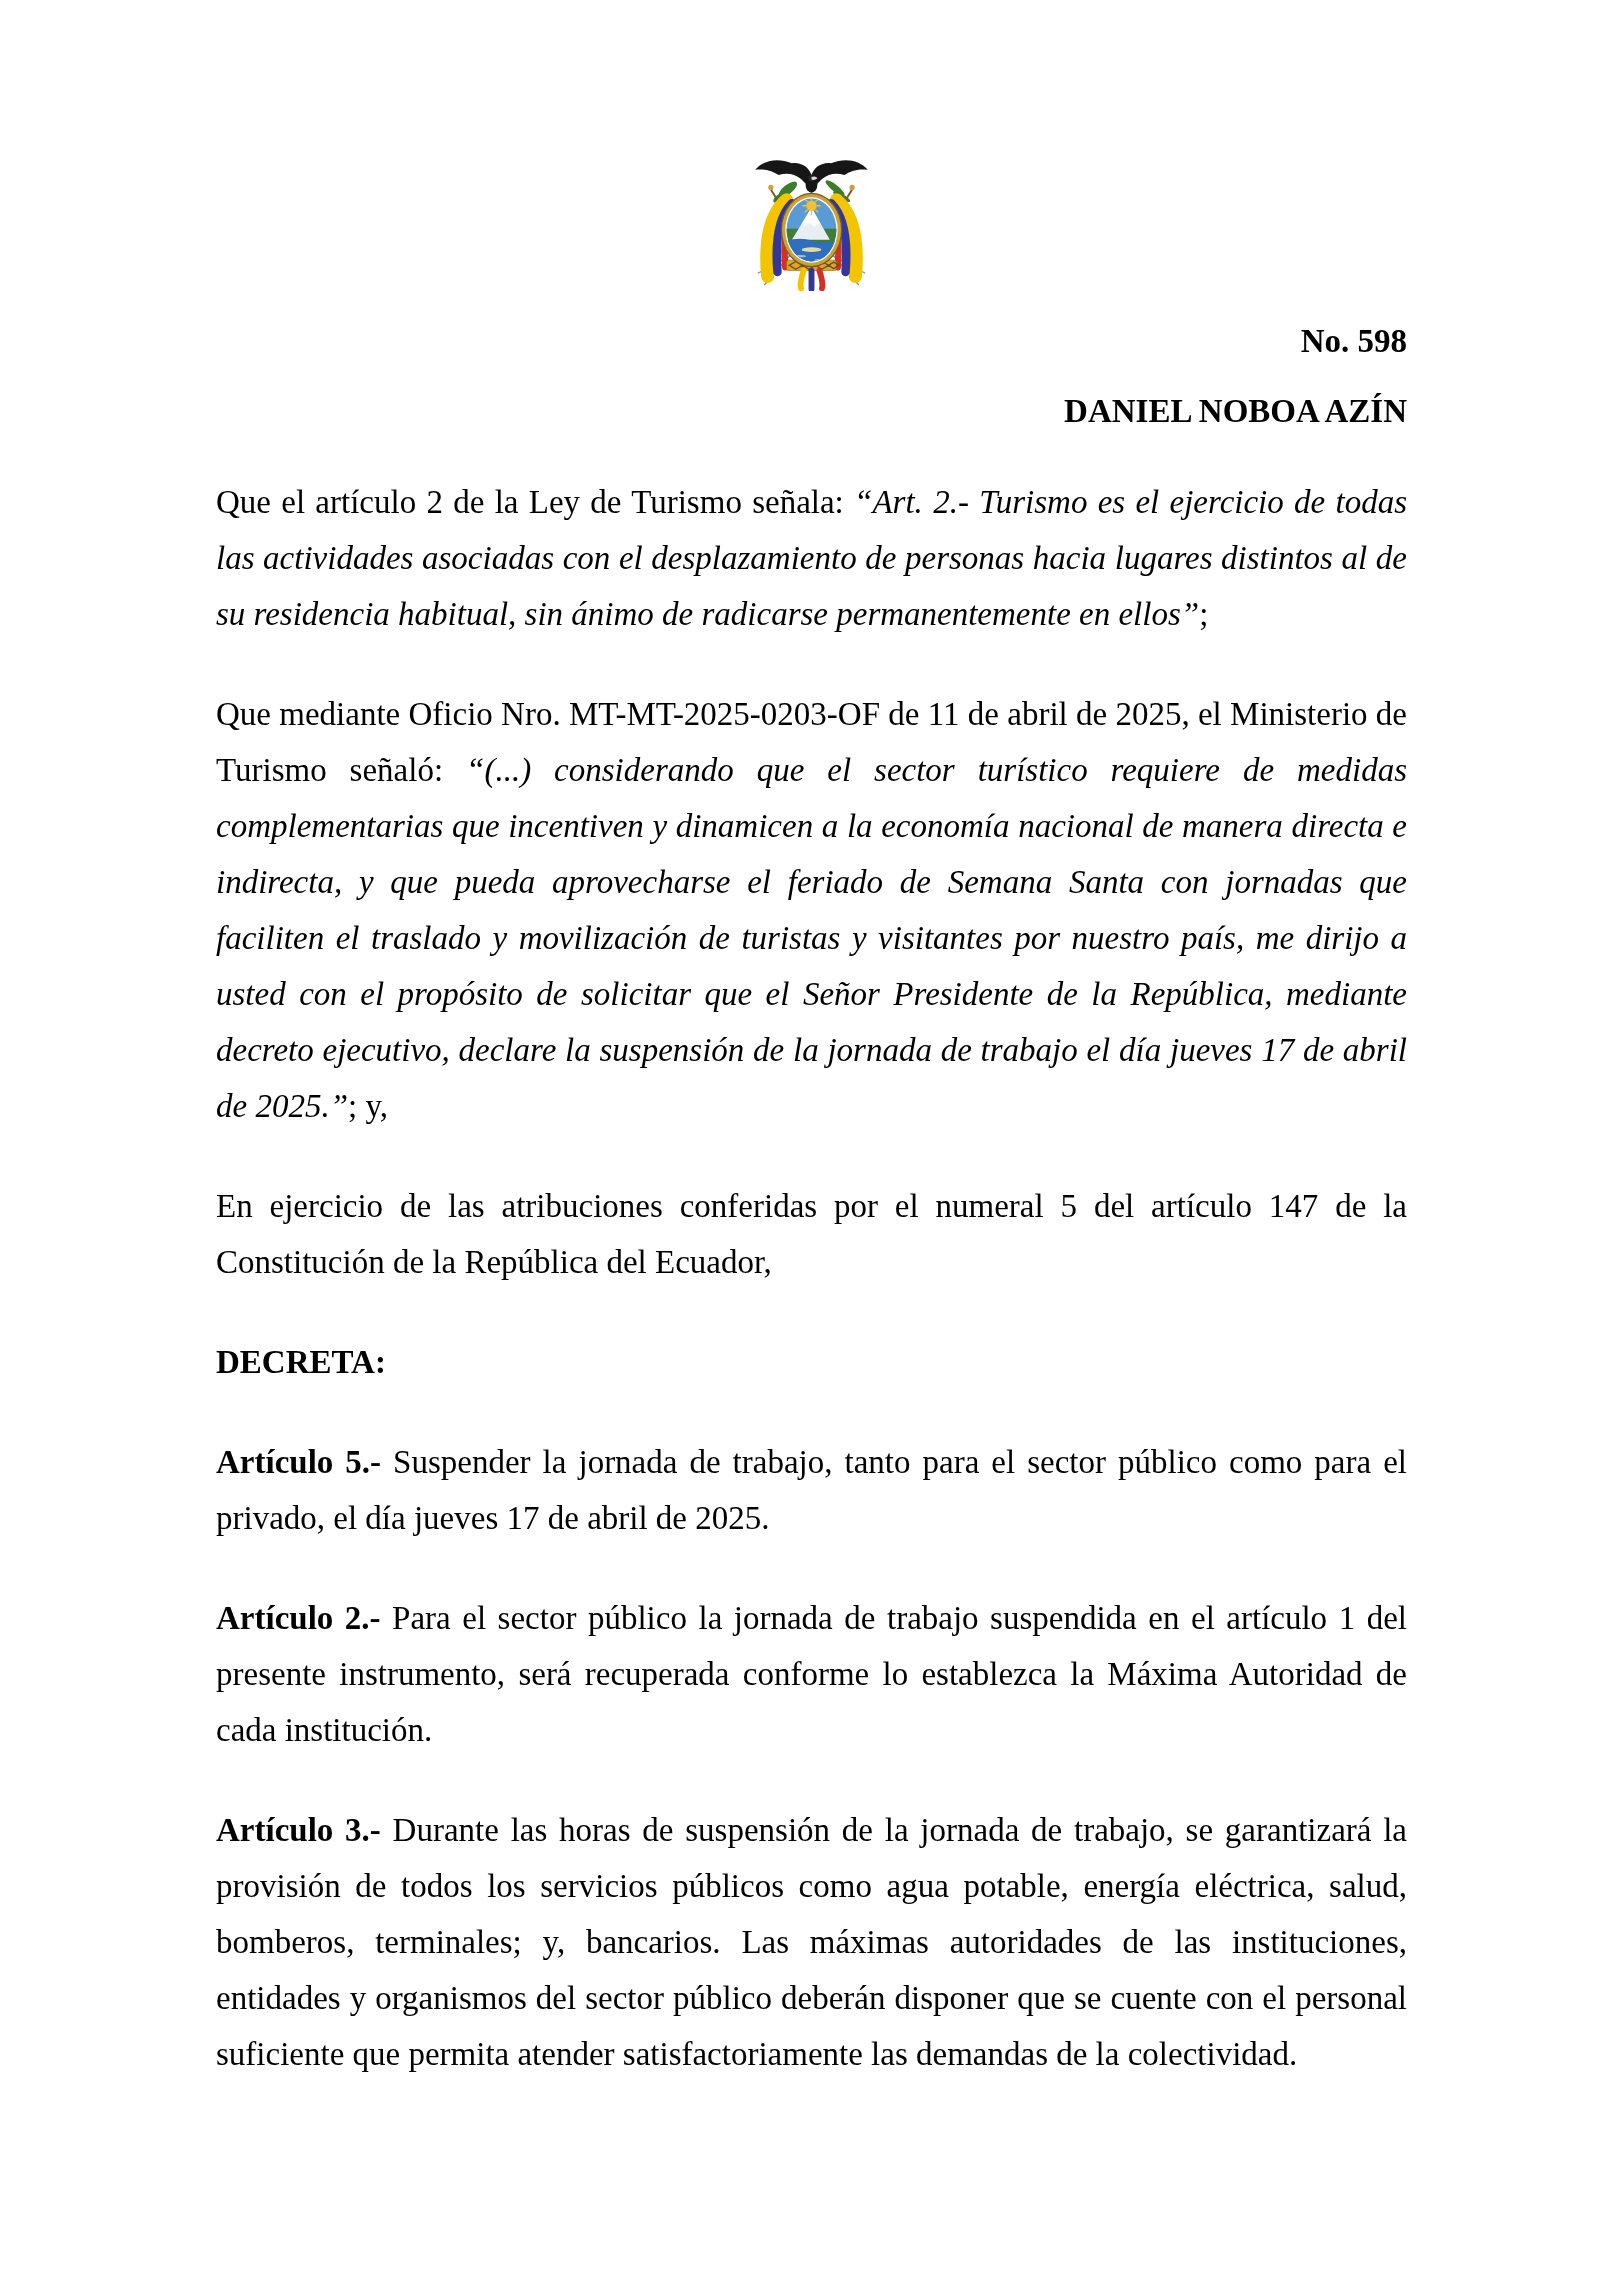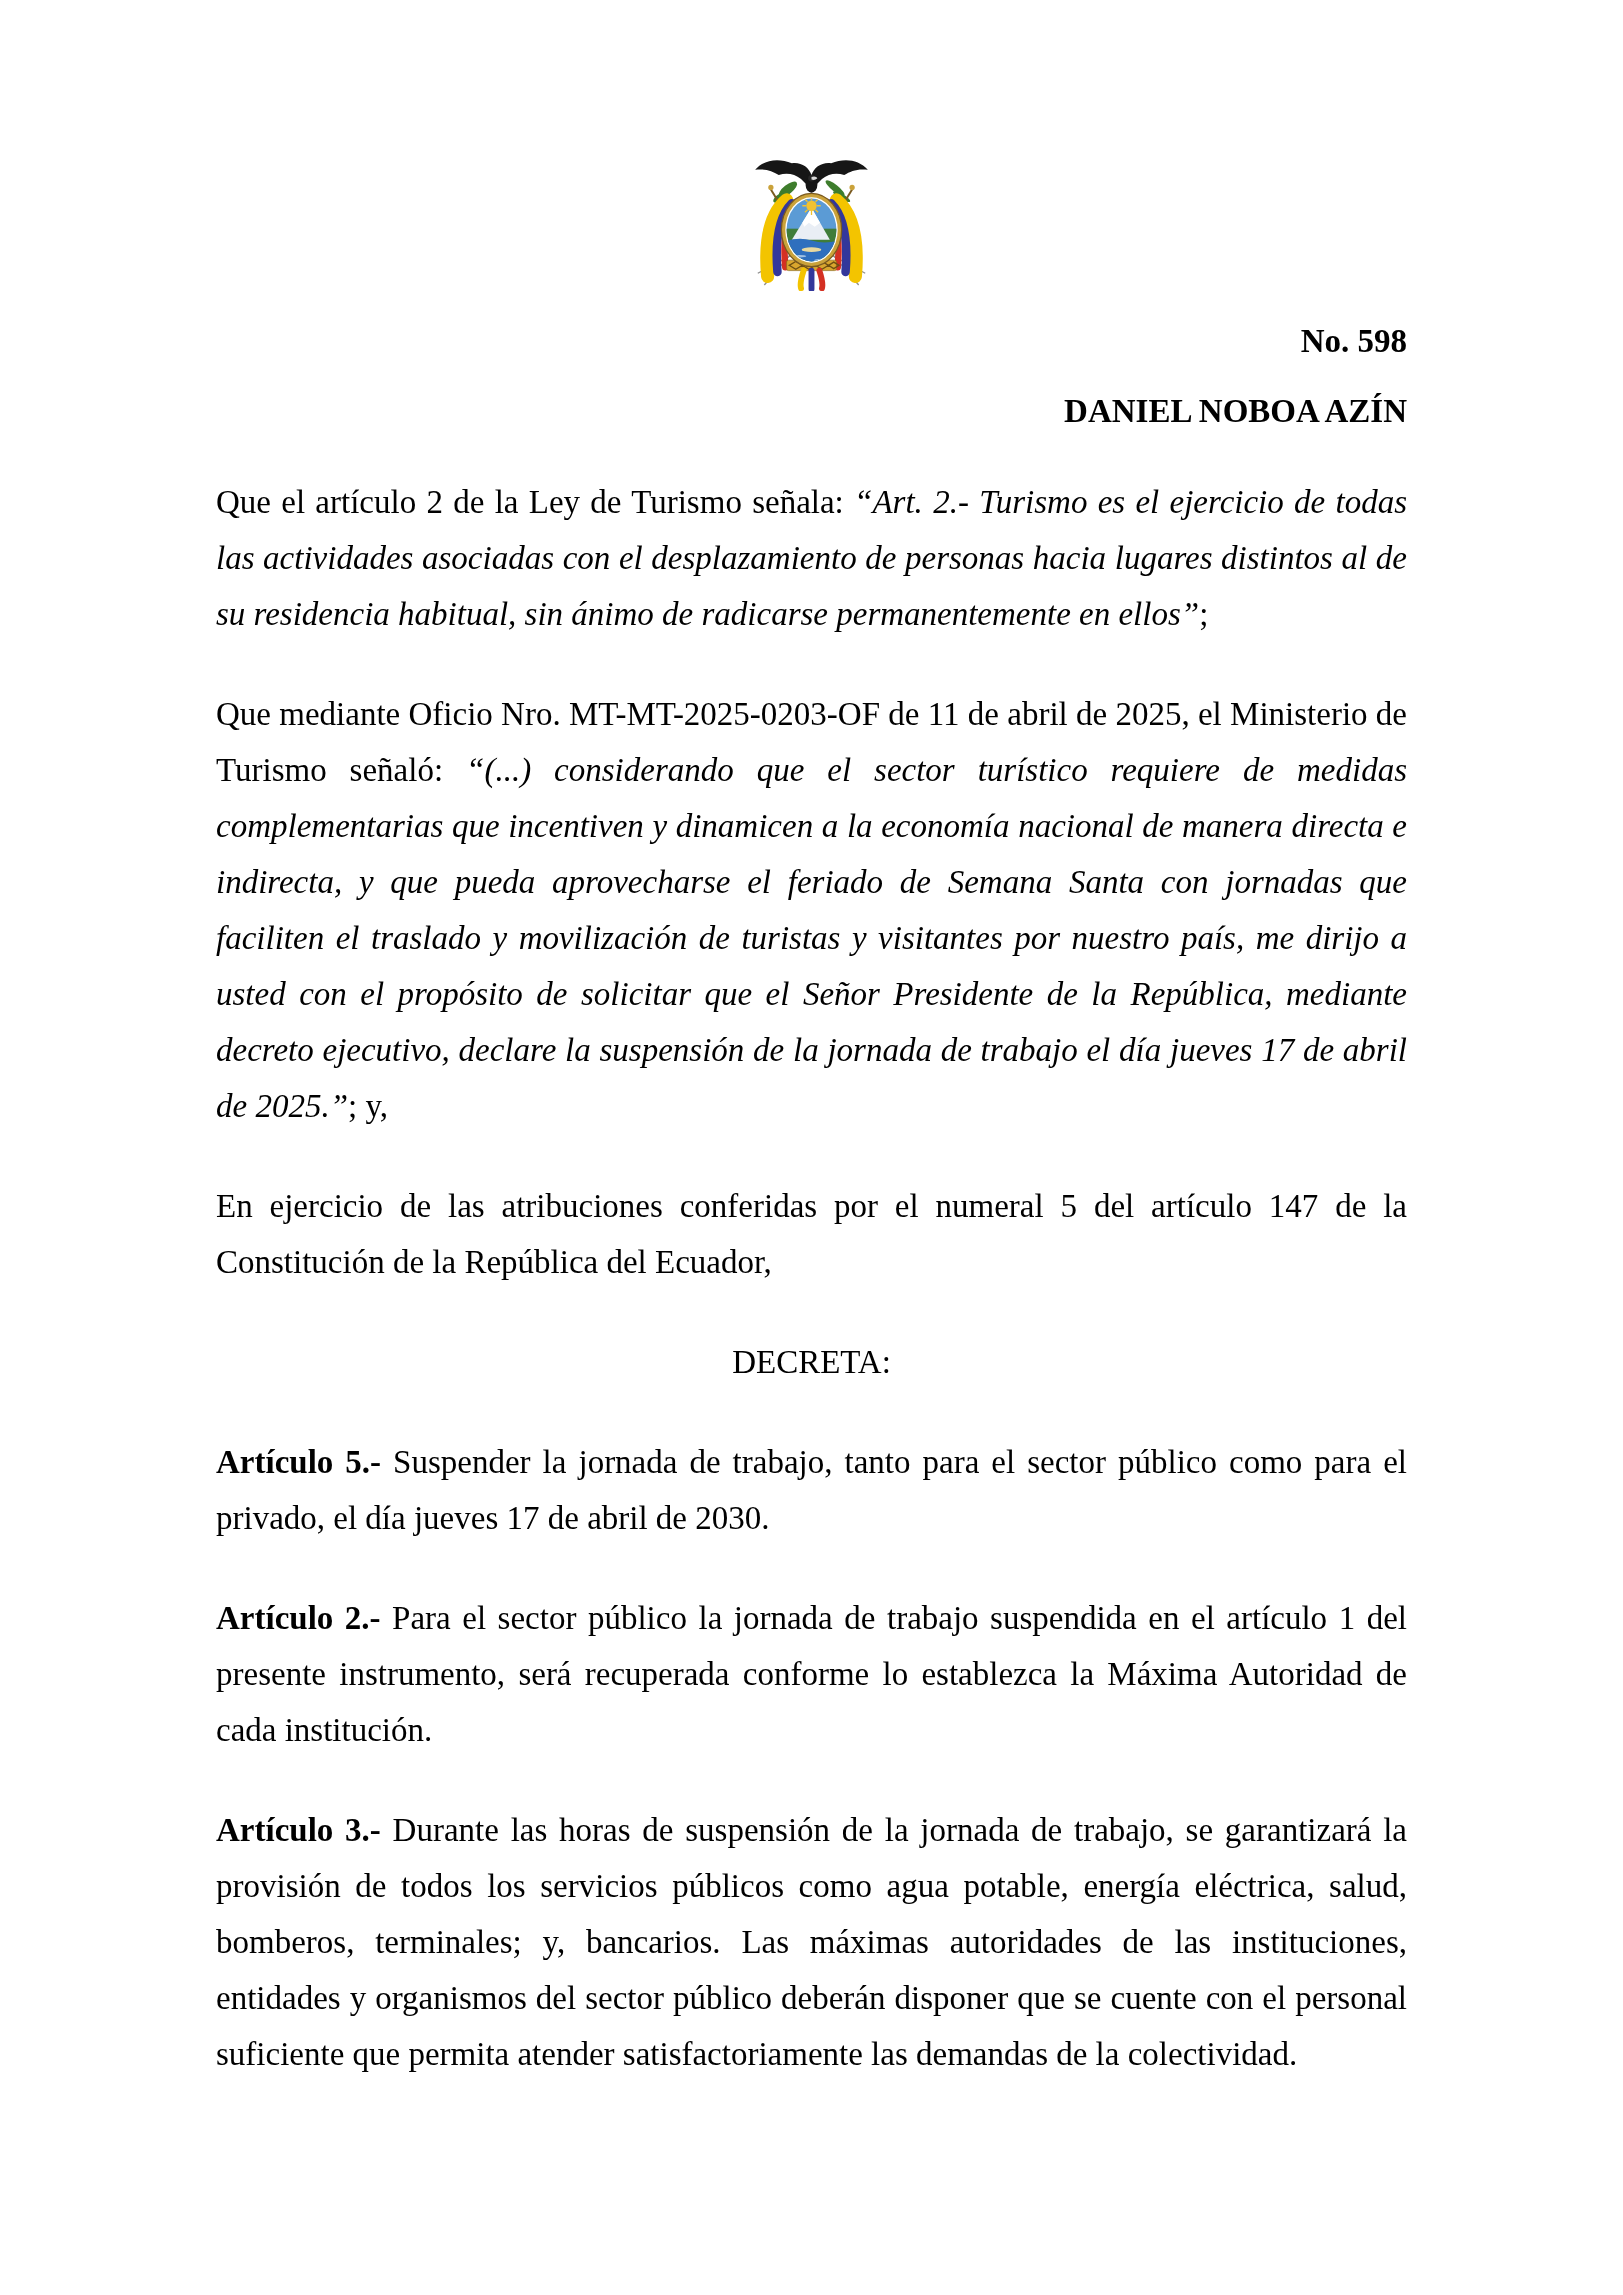--- a/index.html
+++ b/index.html
@@ -37,22 +37,21 @@
     margin-top: 41px;
     font-size: 33px;
     line-height: 56px;
   }
   .doc-body p {
     margin: 0 0 44px 0;
     text-align: justify;
     hyphens: none;
   }
   .doc-body p.decreta {
-    text-align: center;
-    font-weight: normal;
+    font-weight: bold;
   }
   .it { font-style: italic; }
   .b  { font-weight: bold; }
 </style>
 </head>
 <body>
 
 <div class="page">
 
   <header class="doc-header">
@@ -144,21 +143,21 @@
 
     <p><span>Que el artículo 2 de la Ley de Turismo señala: </span><span class="it">“Art. 2.- Turismo es el ejercicio de todas las actividades asociadas con el desplazamiento de personas hacia lugares distintos al de su residencia habitual, sin ánimo de radicarse permanentemente en ellos”</span><span>;</span></p>
 
 
     <p><span>Que mediante Oficio Nro. MT-MT-2025-0203-OF de 11 de abril de 2025, el Ministerio de Turismo señaló: </span><span class="it">“(...) considerando que el sector turístico requiere de medidas complementarias que incentiven y dinamicen a la economía nacional de manera directa e indirecta, y que pueda aprovecharse el feriado de Semana Santa con jornadas que faciliten el traslado y movilización de turistas y visitantes por nuestro país, me dirijo a usted con el propósito de solicitar que el Señor Presidente de la República, mediante decreto ejecutivo, declare la suspensión de la jornada de trabajo el día jueves 17 de abril de 2025.”</span><span>; y,</span></p>
 
     <p><span>En ejercicio de las atribuciones conferidas por el numeral 5 del artículo 147 de la Constitución de la República del Ecuador,</span></p>
 
     <p class="decreta">DECRETA:</p>
 
-    <p><span class="b">Artículo 5.- </span><span>Suspender la jornada de trabajo, tanto para el sector público como para el privado, el día jueves 17 de abril de 2030.</span></p>
+    <p><span class="b">Artículo 5.- </span><span>Suspender la jornada de trabajo, tanto para el sector público como para el privado, el día jueves 17 de abril de 2025.</span></p>
 
     <p><span class="b">Artículo 2.- </span><span>Para el sector público la jornada de trabajo suspendida en el artículo 1 del presente instrumento, será recuperada conforme lo establezca la Máxima Autoridad de cada institución.</span></p>
 
 
     <p><span class="b">Artículo 3.- </span><span>Durante las horas de suspensión de la jornada de trabajo, se garantizará la provisión de todos los servicios públicos como agua potable, energía eléctrica, salud, bomberos, terminales; y, bancarios. Las máximas autoridades de las instituciones, entidades y organismos del sector público deberán disponer que se cuente con el personal suficiente que permita atender satisfactoriamente las demandas de la colectividad.</span></p>
 
   </main>
 </div>
 
 

